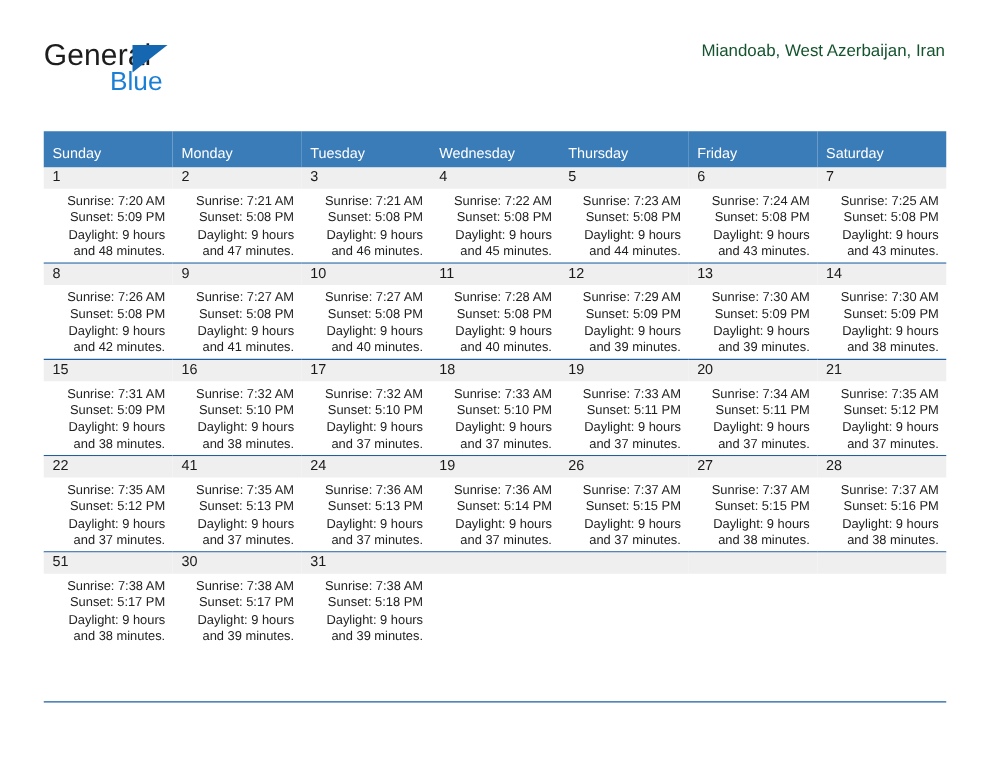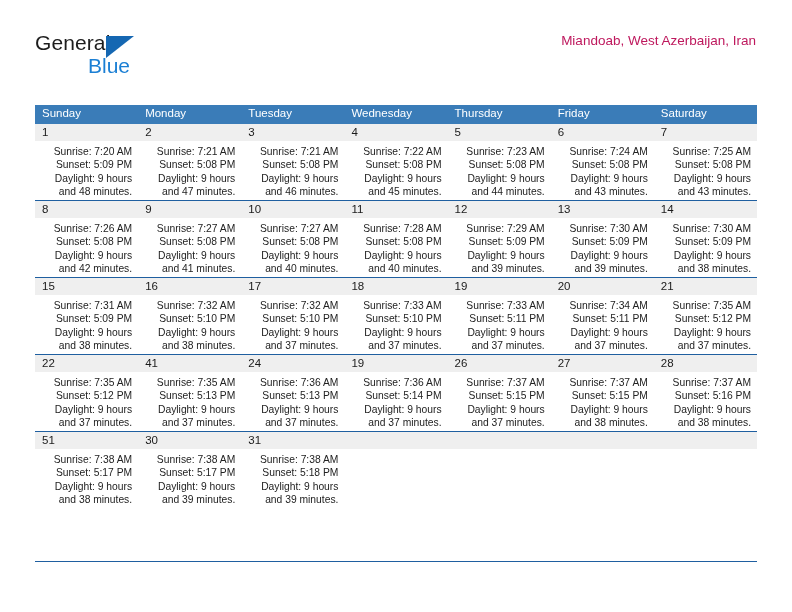--- a/index.html
+++ b/index.html
@@ -33,21 +33,21 @@
     position: absolute;
     left: 35px;
     top: 31px;
     width: 220px;
     height: 52px;
   }
   .brand-general {
     position: absolute;
     left: 0;
     top: 0;
-    font-size: 21px;
+    font-size: 24px;
     letter-spacing: 0.1px;
     color: #1d1d1d;
     font-family: "Liberation Sans", sans-serif;
   }
   .brand-tri {
     position: absolute;
     left: 71px;
     top: 5px;
     width: 0;
     height: 0;
@@ -70,42 +70,42 @@
   }
   .cal-title {
     font-size: 27px;
     font-weight: normal;
     color: #1a1a1a;
     line-height: 34px;
     white-space: nowrap;
   }
   .cal-subtitle {
     font-size: 13.5px;
-    color: #be185d;
+    color: #14532d;
     line-height: 20px;
     margin-top: 5px;
     white-space: nowrap;
   }
 
   
   .calendar {
     position: absolute;
     left: 35px;
     top: 105px;
     width: 722px;
     border-collapse: collapse;
     table-layout: fixed;
   }
   .calendar th {
     background: #3a7cb8;
     color: #ffffff;
     font-size: 11.5px;
     font-weight: normal;
     text-align: left;
-    padding: 1px 0 5px 7px;
+    padding: 11px 0 5px 7px;
     height: 13px;
     border: none;
   }
   .week-row td {
     vertical-align: top;
     padding: 0;
     border: none;
     border-top: 1.5px solid #1f5fa0;
     height: 76px;
   }

